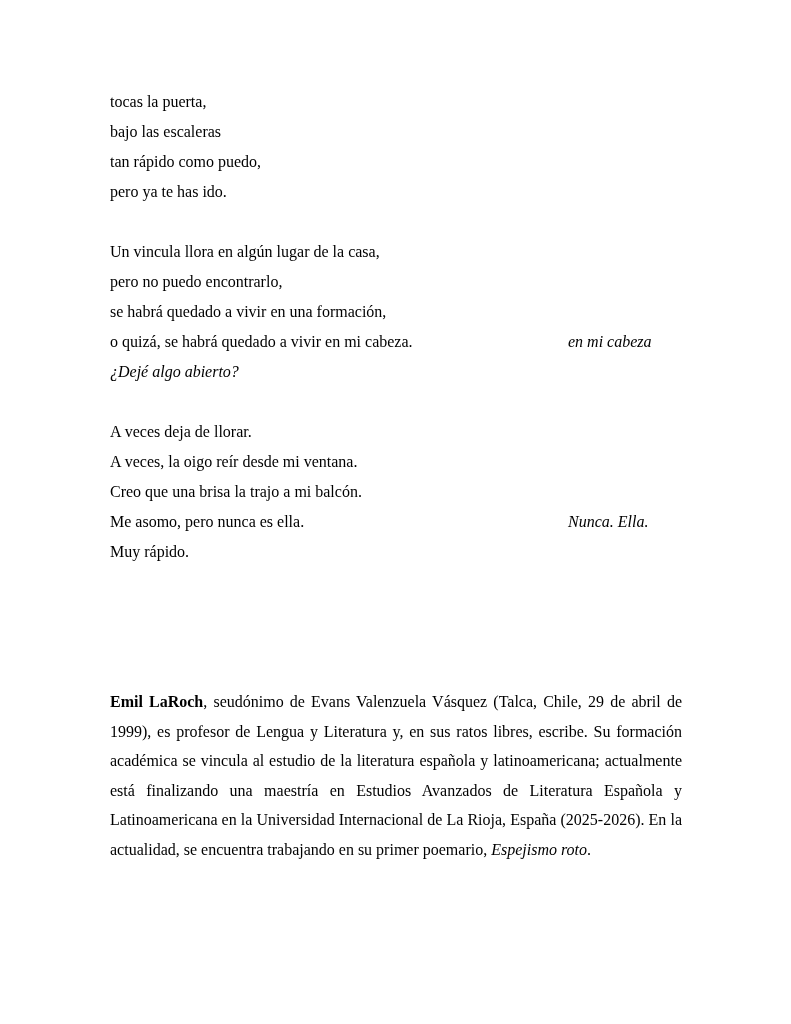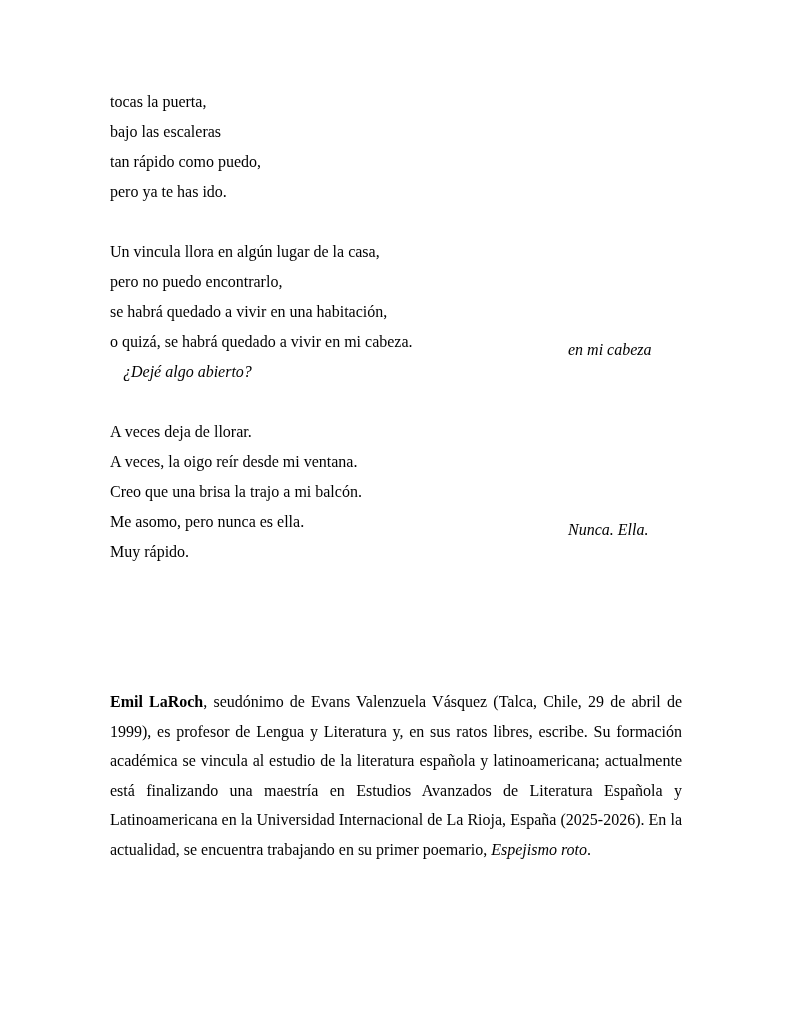--- a/index.html
+++ b/index.html
@@ -18,25 +18,25 @@
     position: absolute;
     left: 110px;
     width: 572px;
   }
   .poem-line {
     position: relative;
     height: 30px;
     line-height: 30px;
     white-space: pre;
   }
-  .poem-line.italic { font-style: italic; margin-left: 13px; }
+  .poem-line.italic { font-style: italic; }
   .annotation {
     position: absolute;
     left: 458px;
-    top: 8px;
+    top: 0;
     font-style: italic;
   }
   .bio {
     position: absolute;
     left: 110px;
     top: 687px;
     width: 572px;
     text-align: justify;
     line-height: 29.5px;
   }
@@ -50,21 +50,21 @@
   <div id="poem">
       <div class="poem-stanza" style="top: 87px;">
         <div class="poem-line"><span>tocas la puerta,</span></div>
         <div class="poem-line"><span>bajo las escaleras</span></div>
         <div class="poem-line"><span>tan rápido como puedo,</span></div>
         <div class="poem-line"><span>pero ya te has ido.</span></div>
       </div>
       <div class="poem-stanza" style="top: 237px;">
         <div class="poem-line"><span>Un vincula llora en algún lugar de la casa,</span></div>
         <div class="poem-line"><span>pero no puedo encontrarlo,</span></div>
-        <div class="poem-line"><span>se habrá quedado a vivir en una habitación,</span></div>
+        <div class="poem-line"><span>se habrá quedado a vivir en una formación,</span></div>
         <div class="poem-line"><span>o quizá, se habrá quedado a vivir en mi cabeza.</span><span class="annotation">en mi cabeza</span></div>
         <div class="poem-line italic"><span>¿Dejé algo abierto?</span></div>
       </div>
       <div class="poem-stanza" style="top: 417px;">
         <div class="poem-line"><span>A veces deja de llorar.</span></div>
         <div class="poem-line"><span>A veces, la oigo reír desde mi ventana.</span></div>
         <div class="poem-line"><span>Creo que una brisa la trajo a mi balcón.</span></div>
         <div class="poem-line"><span>Me asomo, pero nunca es ella.</span><span class="annotation">Nunca. Ella.</span></div>
         <div class="poem-line"><span>Muy rápido.</span></div>
       </div>

